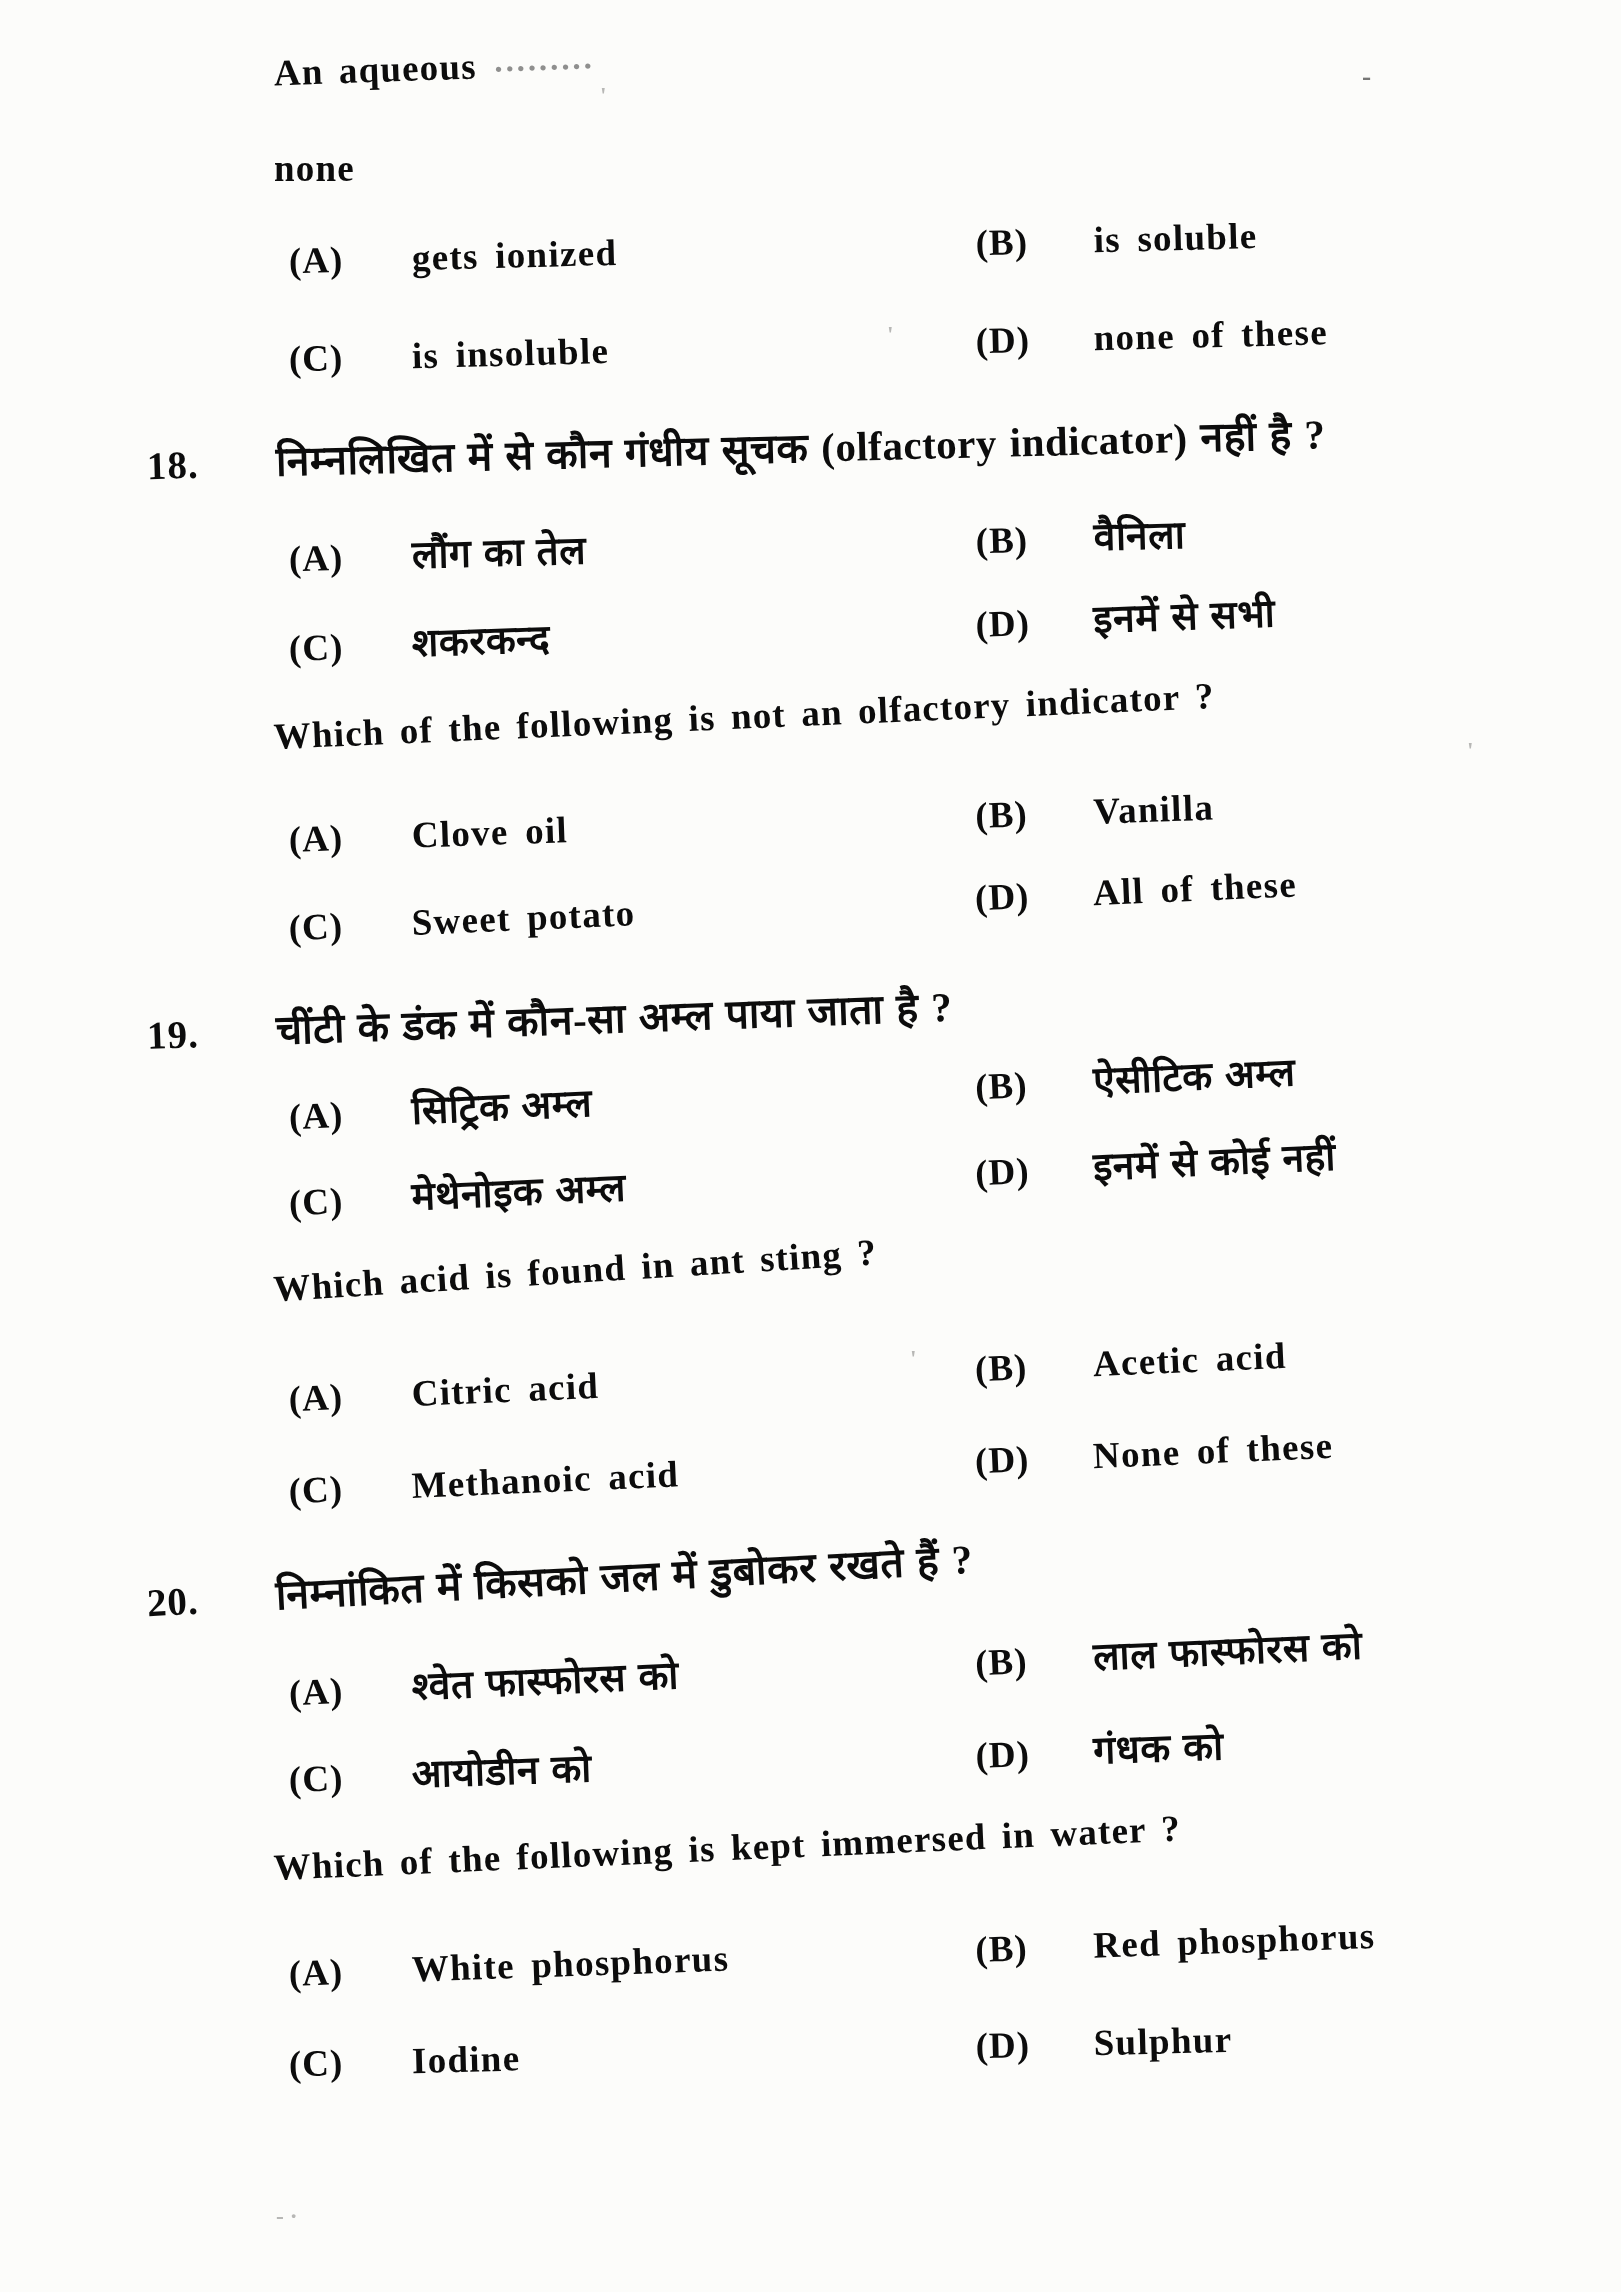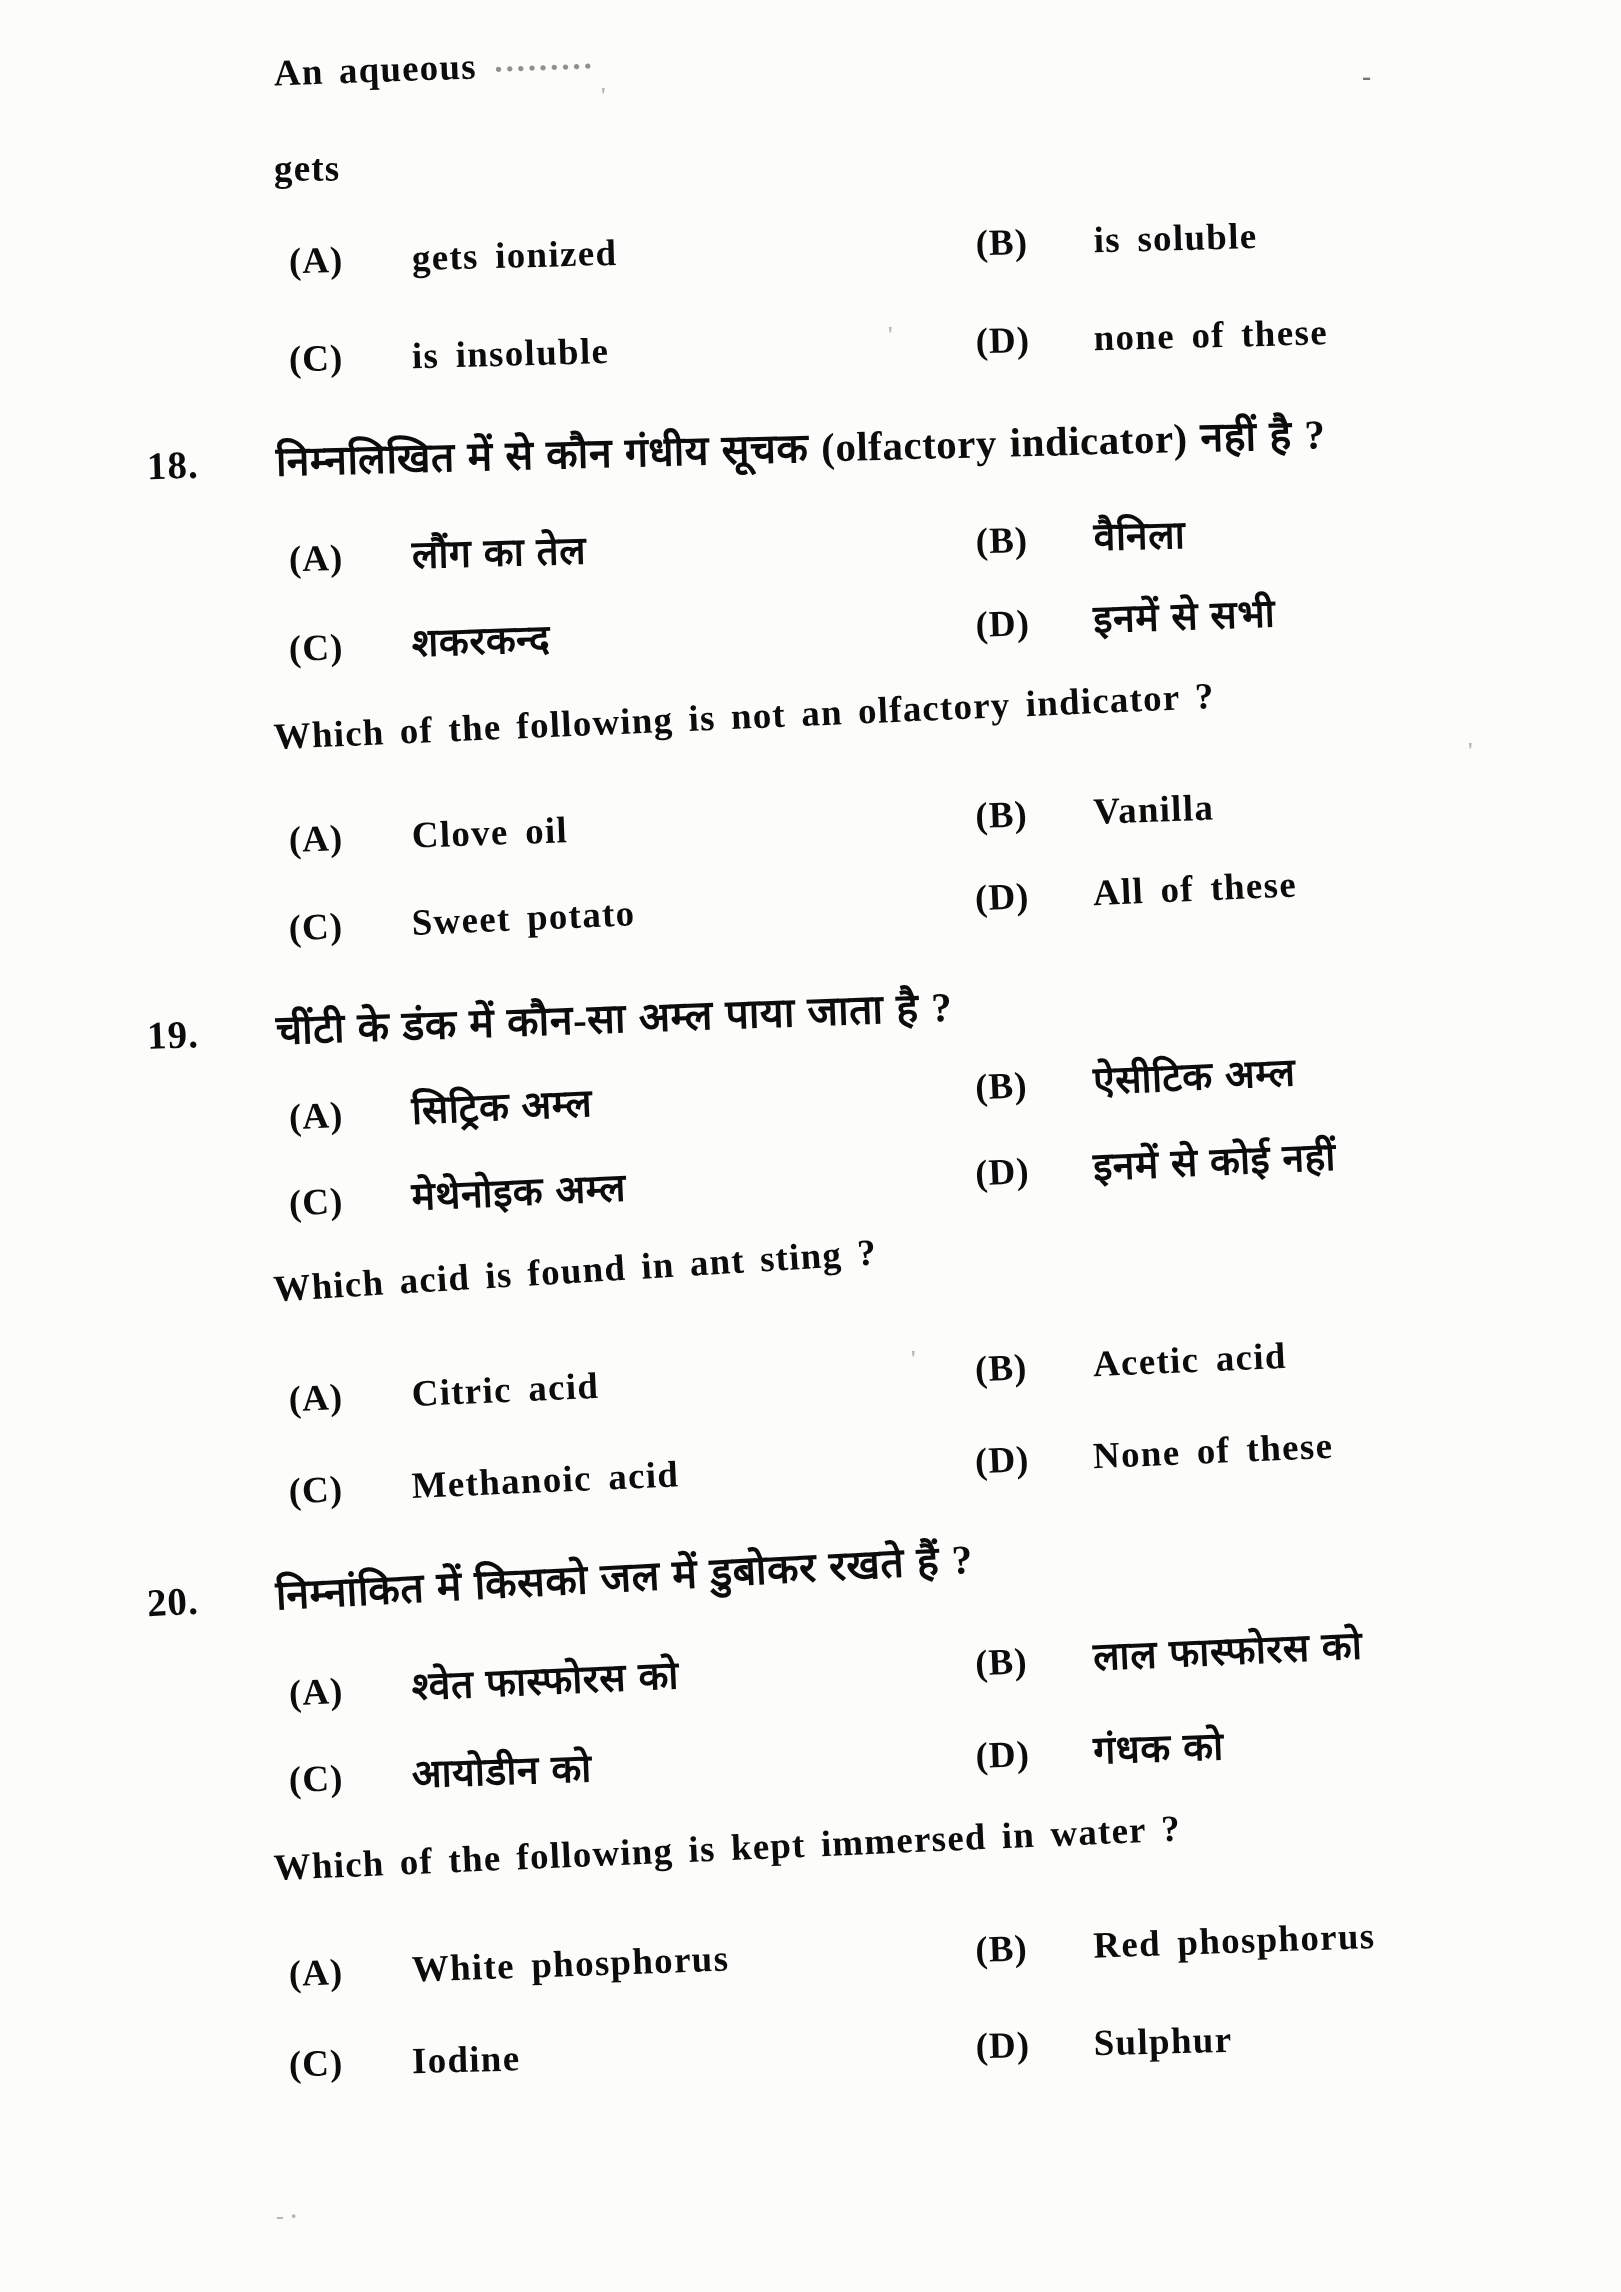--- a/index.html
+++ b/index.html
@@ -70,21 +70,21 @@
 </style>
 </head>
 <body>
 
 <div class="page">
 
   <div class="row eng-row tilt-2" style="top:61px">
     <span class="q-text">An aqueous</span><span class="trail">.........</span>
   </div>
   <div class="row eng-row" style="top:147px">
-    <span class="q-text">gets</span>
+    <span class="q-text">none</span>
   </div>
 
   <div class="row opt-row tilt-15" style="top:247px">
     <span class="opt-label">(A)</span>
     <span class="opt-text">gets ionized</span>
     <span class="opt-label">(B)</span>
     <span class="opt-text">is soluble</span>
   </div>
   <div class="row opt-row tilt-15" style="top:345px">
     <span class="opt-label">(C)</span>

